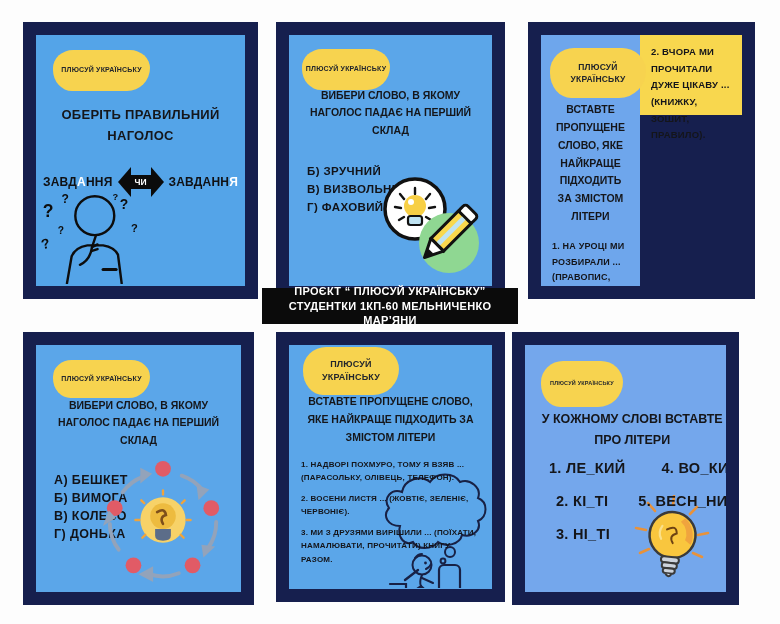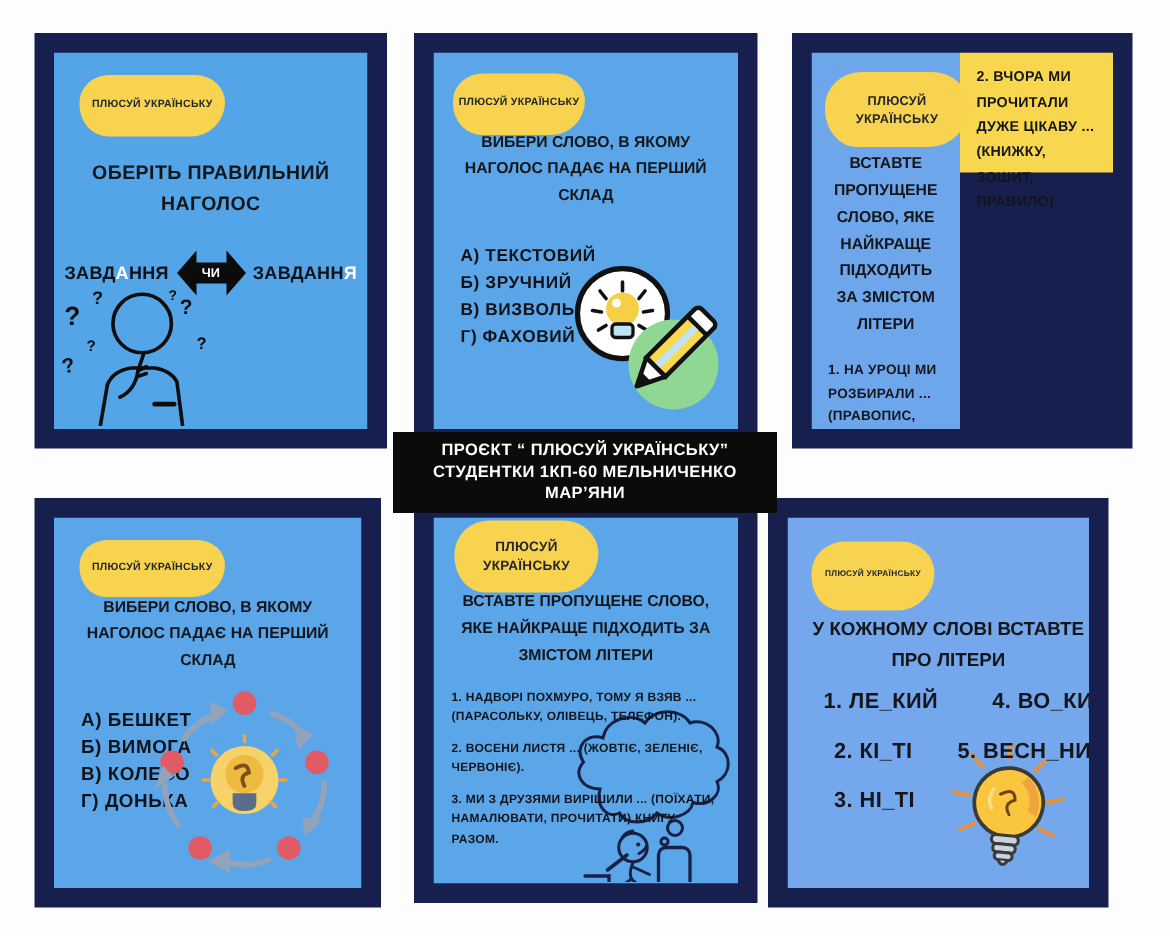--- a/index.html
+++ b/index.html
@@ -67,21 +67,21 @@
   .c6-row.r2{padding-left:31px;gap:30px;}
   .c6-row.r3{padding-left:31px;}
 
   .icon-abs{position:absolute;z-index:2;}
   #icon-think-person{left:5px;bottom:2px;width:102px;height:94px;}
   #icon-bulb-pencil{right:5px;bottom:5px;width:112px;height:108px;}
   #icon-idea-cycle{right:9px;bottom:5px;width:138px;height:132px;}
   #icon-think-doodle{right:1px;bottom:1px;width:125px;height:124px;}
   #icon-doodle-bulb{right:14px;bottom:7px;width:80px;height:90px;}
 
-  #project-box{position:absolute;left:262px;top:288px;width:256px;height:54px;background:#0b0b0b;color:#ffffff;z-index:20;display:flex;flex-direction:column;align-items:center;justify-content:center;text-align:center;font-weight:800;font-size:11px;line-height:1.35;letter-spacing:.3px;}
+  #project-box{position:absolute;left:262px;top:288px;width:256px;height:36px;background:#0b0b0b;color:#ffffff;z-index:20;display:flex;flex-direction:column;align-items:center;justify-content:center;text-align:center;font-weight:800;font-size:11px;line-height:1.35;letter-spacing:.3px;}
 </style>
 </head>
 <body>
 
 <div class="canvas">
 
   <div class="card" id="card-1">
     <div class="card-inner">
       <div class="badge">ПЛЮСУЙ УКРАЇНСЬКУ</div>
       <div class="blue">
@@ -118,21 +118,20 @@
       </svg>
     </div>
   </div>
 
   <div class="card" id="card-2">
     <div class="card-inner">
       <div class="badge">ПЛЮСУЙ УКРАЇНСЬКУ</div>
       <div class="blue">
         <div class="title c2-title">ВИБЕРИ СЛОВО, В ЯКОМУ НАГОЛОС ПАДАЄ НА ПЕРШИЙ СКЛАД</div>
         <div class="options">
-          <div class="option">А) ТЕКСТОВИЙ</div>
           <div class="option">Б) ЗРУЧНИЙ</div>
           <div class="option">В) ВИЗВОЛЬНИЙ</div>
           <div class="option">Г) ФАХОВИЙ</div>
         </div>
       </div>
       <div class="yellow"></div>
       <svg id="icon-bulb-pencil" class="icon-abs" viewBox="0 0 112 108">
         <circle cx="40" cy="36" r="30" fill="#ffffff" stroke="#111111" stroke-width="3.5"></circle>
         <g stroke="#111111" stroke-width="2.4" stroke-linecap="round">
           <path d="M40,15 v6"></path>

